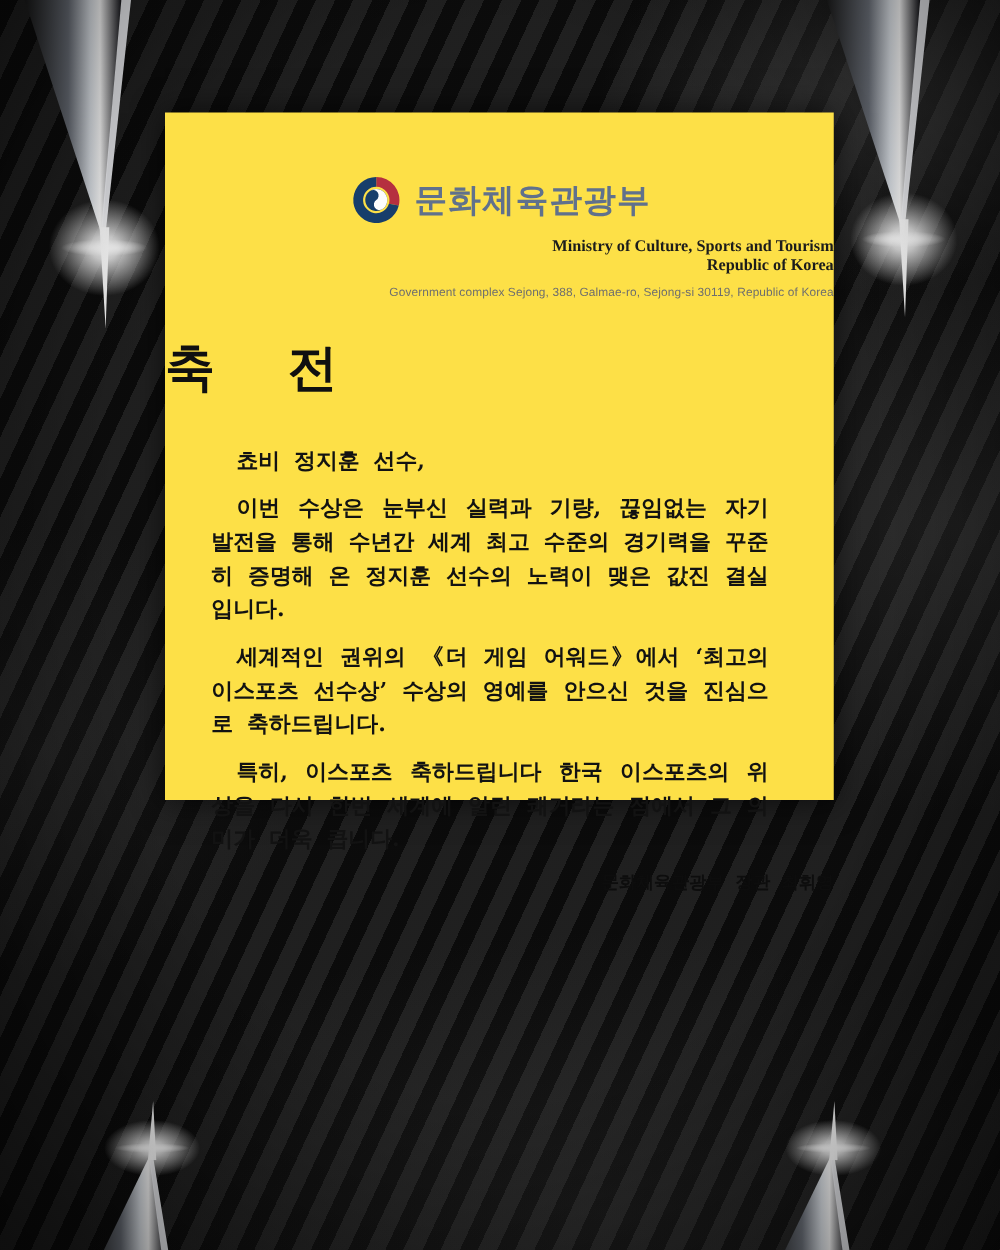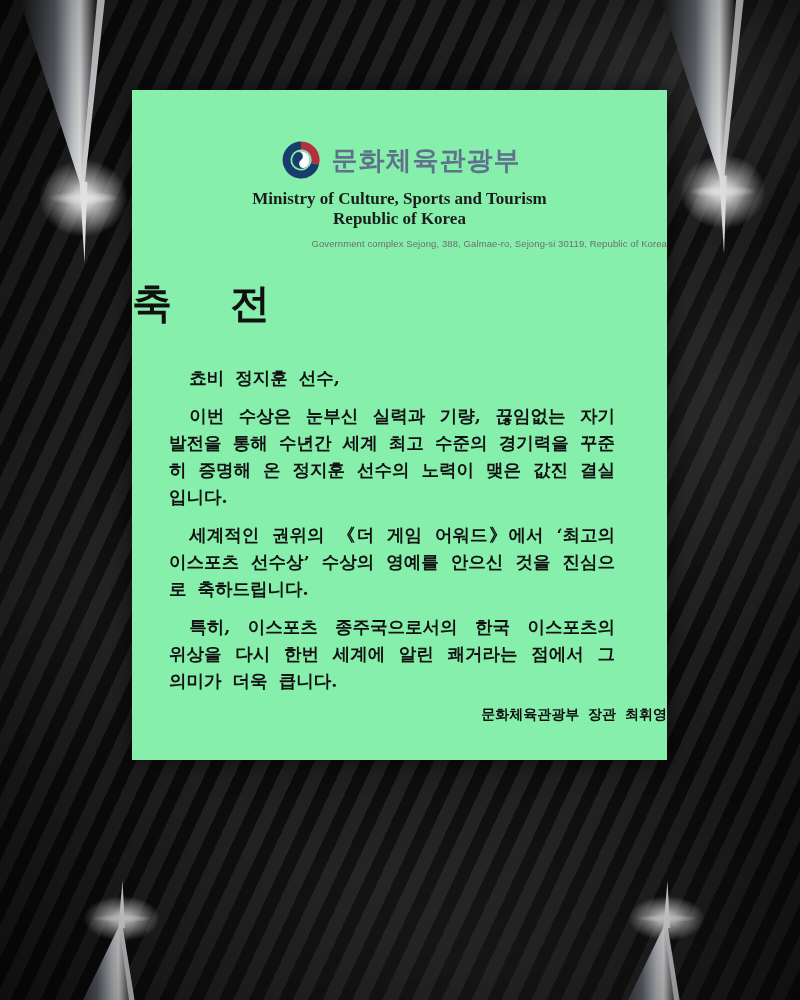--- a/index.html
+++ b/index.html
@@ -16,33 +16,33 @@
   }
   .vignette{
     position:absolute;inset:0;pointer-events:none;
     background:radial-gradient(ellipse at 50% 45%, transparent 55%, rgba(0,0,0,.55) 100%);
   }
   .blade{position:absolute;}
   .flip{transform:scaleY(-1);}
 
   
   .paper{
-    position:absolute;left:132px;top:90px;width:535px;height:670px;
-    background:#86efac;box-shadow:0 0 24px rgba(0,0,0,.65);
+    position:absolute;left:132px;top:90px;width:535px;height:550px;
+    background:#fde047;box-shadow:0 0 24px rgba(0,0,0,.65);
     color:#141414;
   }
   .logo-row{display:flex;justify-content:center;align-items:center;gap:9px;margin-top:48px;}
   .emblem{width:44px;height:44px;flex:0 0 auto;}
   .ministry-kr{
     font-size:26px;font-weight:600;letter-spacing:1px;color:#60718c;
     font-family:"Liberation Sans",sans-serif;
   }
   .ministry-en{
-    margin-top:7px;text-align:center;font-family:"Liberation Serif",serif;
-    font-weight:bold;font-size:17px;line-height:1.18;color:#1c1c1c;
+    margin-top:7px;text-align:right;font-family:"Liberation Serif",serif;
+    font-weight:bold;font-size:13px;line-height:1.18;color:#1c1c1c;
   }
   .address{
     margin-top:9px;text-align:right;font-size:9.5px;color:#6e6e6e;letter-spacing:.1px;
   }
   .doc-title{
     margin-top:27px;font-family:"DejaVu Serif",serif;
     font-weight:bold;font-size:40px;word-spacing:44px;color:#101010;
   }
   .body-text{
     margin:34px 52px 0 37px;
@@ -131,18 +131,18 @@
   </div>
 
   <div class="address">Government complex  Sejong, 388, Galmae-ro, Sejong-si 30119, Republic of Korea</div>
 
   <div class="doc-title">축 전</div>
 
   <div class="body-text">
     <p>쵸비 정지훈 선수,</p>
     <p>이번 수상은 눈부신 실력과 기량, 끊임없는 자기 발전을 통해 수년간 세계 최고 수준의 경기력을 꾸준히 증명해 온 정지훈 선수의 노력이 맺은 값진 결실입니다.</p>
     <p>세계적인 권위의 《더 게임 어워드》에서 ‘최고의 이스포츠 선수상’ 수상의 영예를 안으신 것을 진심으로 축하드립니다.</p>
-    <p>특히, 이스포츠 종주국으로서의 한국 이스포츠의 위상을 다시 한번 세계에 알린 쾌거라는 점에서 그 의미가 더욱 큽니다.</p>
+    <p>특히, 이스포츠 축하드립니다 한국 이스포츠의 위상을 다시 한번 세계에 알린 쾌거라는 점에서 그 의미가 더욱 큽니다.</p>
   </div>
 
   <div class="sig-line">문화체육관광부 장관 최휘영</div>
 
 </div>
 
 </body></html>

